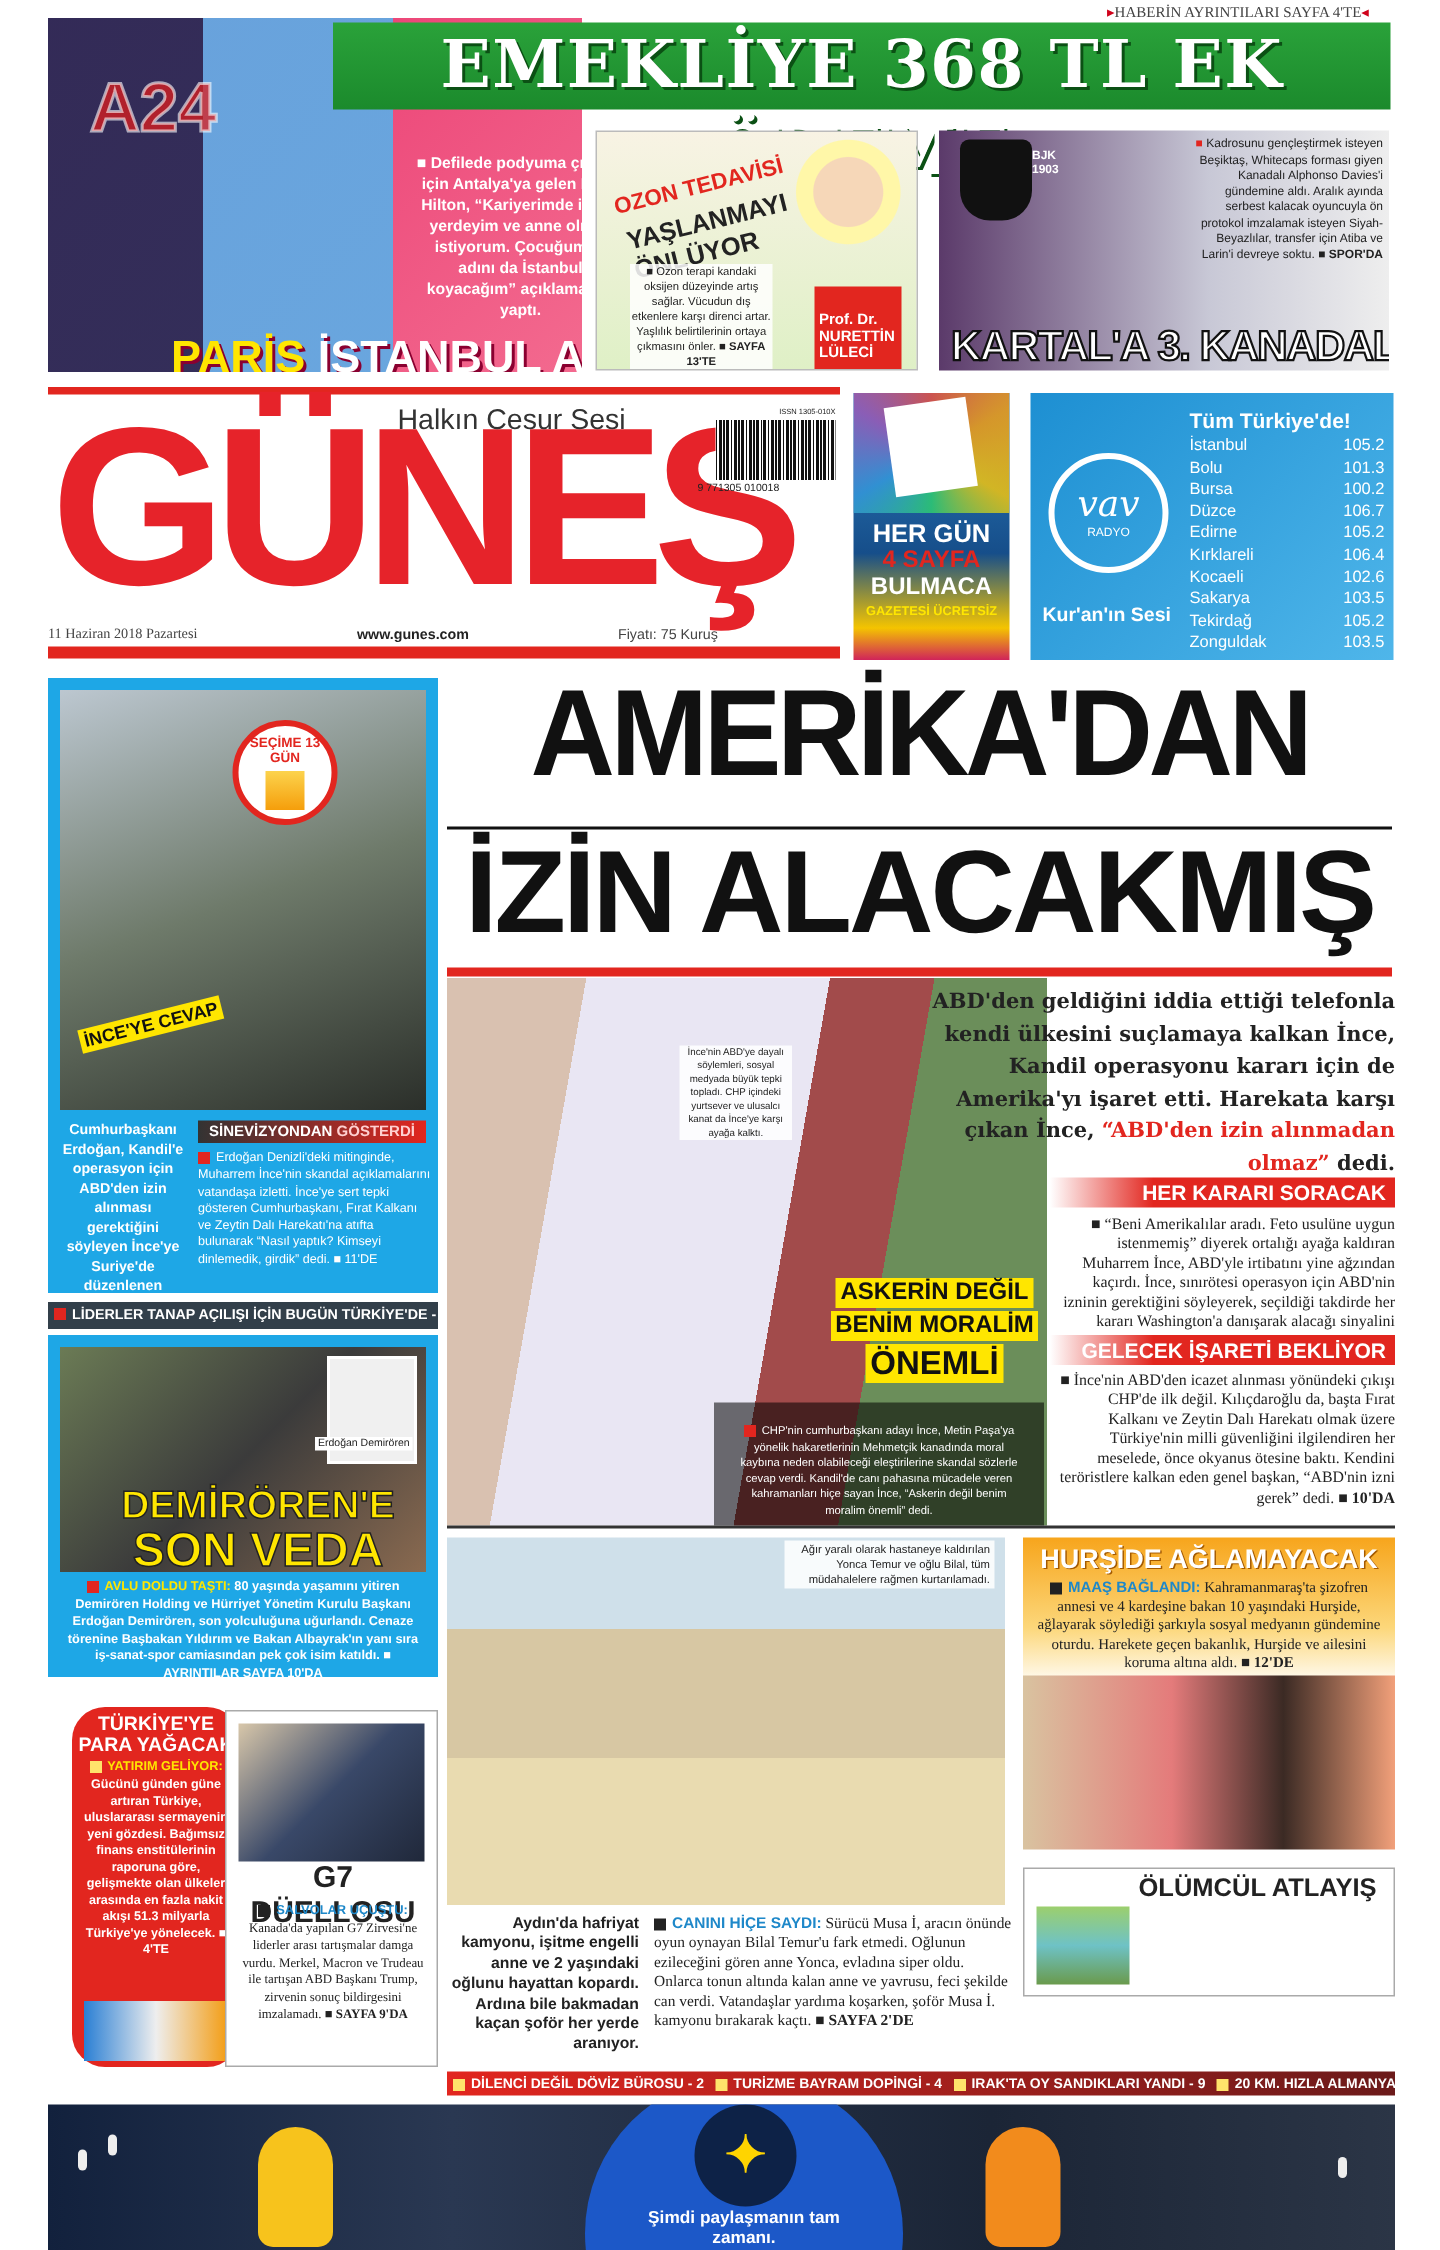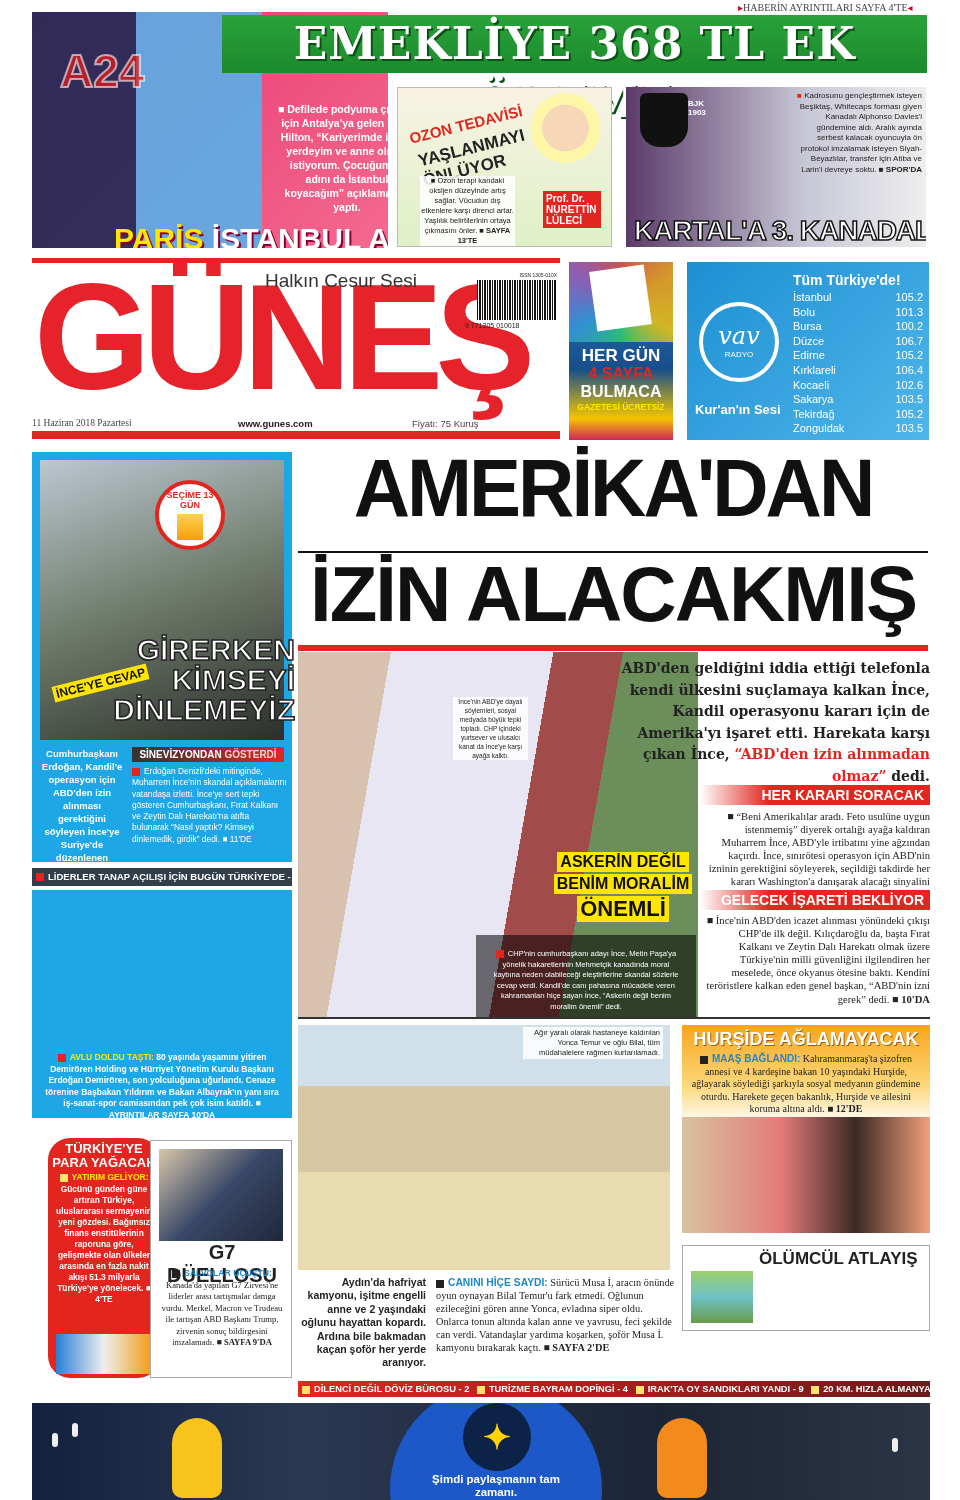--- a/index.html
+++ b/index.html
@@ -15,21 +15,21 @@
   #paris-photo { left: 0; top: 0; width: 230px; height: 236px; background: linear-gradient(90deg,#1f2a55 0 45%, #5aaee8 45% 100%); opacity: .9; }
   #a24-logo { left: 28px; top: 32px; font-size: 46px; font-weight: bold; color: rgba(220,30,30,.75); font-family: "Liberation Sans", sans-serif; -webkit-text-stroke: 2px rgba(255,255,255,.6); }
   #paris-text { left: 245px; top: 90px; width: 140px; font-size: 10.5px; color: #fff; font-weight: bold; text-align: center; line-height: 14px; }
   #paris-title { left: 82px; top: 210px; font-size: 30px; font-weight: bold; color: #fff; text-shadow: 2px 2px 0 #8a0030; white-space: nowrap; }
   #paris-title .y { color: #ffe600; }
 
   #ozon-box { left: 397px; top: 87px; width: 215px; height: 160px; border: 1px solid #bbb; background: linear-gradient(#f8f3e4, #dff0c6); overflow: hidden; }
   #ozon-title1 { left: 10px; top: 28px; color: #e2261f; font-size: 15px; font-weight: bold; transform: rotate(-14deg); }
   #ozon-title2 { left: 20px; top: 40px; color: #222; font-size: 17px; font-weight: bold; transform: rotate(-14deg); }
   #ozon-text { left: 22px; top: 88px; width: 95px; font-size: 7.5px; line-height: 10px; text-align: center; background: rgba(255,255,255,.85); }
-  #ozon-prof { left: 145px; top: 103px; width: 58px; background: #e2261f; color: #fff; font-size: 10px; font-weight: bold; padding: 2px 3px; line-height: 11px; }
+  #ozon-prof { left: 145px; top: 103px; width: 58px; background: #e2261f; color: #fff; font-size: 10px; font-weight: bold; padding: 17px 3px; line-height: 11px; }
   #ozon-woman { left: 120px; top: 0; width: 95px; height: 100px; background: radial-gradient(circle at 50% 40%, #f6d7b8 0 30%, #fff7a8 31% 45%, transparent 46%); }
 
   #bjk-box { left: 626px; top: 87px; width: 300px; height: 160px; background: linear-gradient(90deg,#5b3a6a,#c8c8d6 60%,#eee); overflow: hidden; }
   #bjk-logo { left: 14px; top: 6px; width: 40px; height: 54px; background: #111; border-radius: 6px 6px 20px 20px; color: #fff; font-size: 8px; text-align: center; padding-top: 6px; font-weight: bold; padding-left: 48px; }
   #bjk-text { left: 168px; top: 4px; width: 128px; font-size: 8px; line-height: 10.5px; text-align: right; color: #222; }
   #bjk-title { left: 8px; top: 128px; font-size: 28px; font-weight: bold; color: #fff; -webkit-text-stroke: 1.5px #111; white-space: nowrap; letter-spacing: -1px; }
 
   
   #mast-rule-top { left: 32px; top: 258px; width: 528px; height: 5px; background: #e2261f; }
   #mast-rule-bot { left: 32px; top: 431px; width: 528px; height: 8px; background: #e2261f; }
@@ -251,30 +251,37 @@
   </div>
 </div>
 
 <div class="abs" id="erdogan-box">
   <div class="abs" id="erdogan-photo">
     <div class="abs" id="election-badge">
       <span id="election-label">SEÇİME 13 GÜN</span>
       <span id="election-box"></span>
     </div>
     <div class="abs" id="ince-tag">İNCE'YE CEVAP</div>
-    <div class="abs" id="erd-title">GİRERKEN KİMSEYİ DİNLEMEYİZ</div>
   </div>
   <div class="abs" id="erd-lead">Cumhurbaşkanı Erdoğan, Kandil'e operasyon için ABD'den izin alınması gerektiğini söyleyen İnce'ye Suriye'de düzenlenen harekatları hatırlattı.</div>
   <div class="abs" id="erd-sub"><span>SİNEVİZYONDAN</span> <span class="y">GÖSTERDİ</span></div>
   <div class="abs" id="erd-body"><span class="sq"></span><span>Erdoğan Denizli'deki mitinginde, Muharrem İnce'nin skandal açıklamalarını vatandaşa izletti. İnce'ye sert tepki gösteren Cumhurbaşkanı, Fırat Kalkanı ve Zeytin Dalı Harekatı'na atıfta bulunarak “Nasıl yaptık? Kimseyi dinlemedik, girdik” dedi.</span> ■ <span>11'DE</span></div>
 </div>
 
 <div class="abs" id="tanap-bar"><span class="sq"></span><span>LİDERLER TANAP AÇILIŞI İÇİN BUGÜN TÜRKİYE'DE - 11'DE</span></div>
 
 <div class="abs" id="demiroren-box">
+  <div class="abs" id="dem-photo">
+    <div class="abs" id="dem-inset"></div>
+    <div class="abs" id="dem-inset-cap">Erdoğan Demirören</div>
+    <div class="abs" id="dem-title">
+        <div>DEMİRÖREN'E</div>
+        <div style="font-size:32px">SON VEDA</div>
+      </div>
+  </div>
   <div class="abs" id="dem-body"><span class="sq"></span><span class="k">AVLU DOLDU TAŞTI:</span> <span>80 yaşında yaşamını yitiren Demirören Holding ve Hürriyet Yönetim Kurulu Başkanı Erdoğan Demirören, son yolculuğuna uğurlandı. Cenaze törenine Başbakan Yıldırım ve Bakan Albayrak'ın yanı sıra iş-sanat-spor camiasından pek çok isim katıldı.</span> ■ <span>AYRINTILAR SAYFA 10'DA</span></div>
 </div>
 
 <div class="abs" id="tr-box">
   <div class="abs" id="tr-title">TÜRKİYE'YE PARA YAĞACAK</div>
   <div class="abs" id="tr-kicker"><span class="sq y"></span><span>YATIRIM GELİYOR:</span></div>
   <div class="abs" id="tr-body"><span>Gücünü günden güne artıran Türkiye, uluslararası sermayenin yeni gözdesi. Bağımsız finans enstitülerinin raporuna göre, gelişmekte olan ülkeler arasında en fazla nakit akışı 51.3 milyarla Türkiye'ye yönelecek.</span> ■ <span>4'TE</span></div>
   <div class="abs" id="tr-img"></div>
 </div>
 

